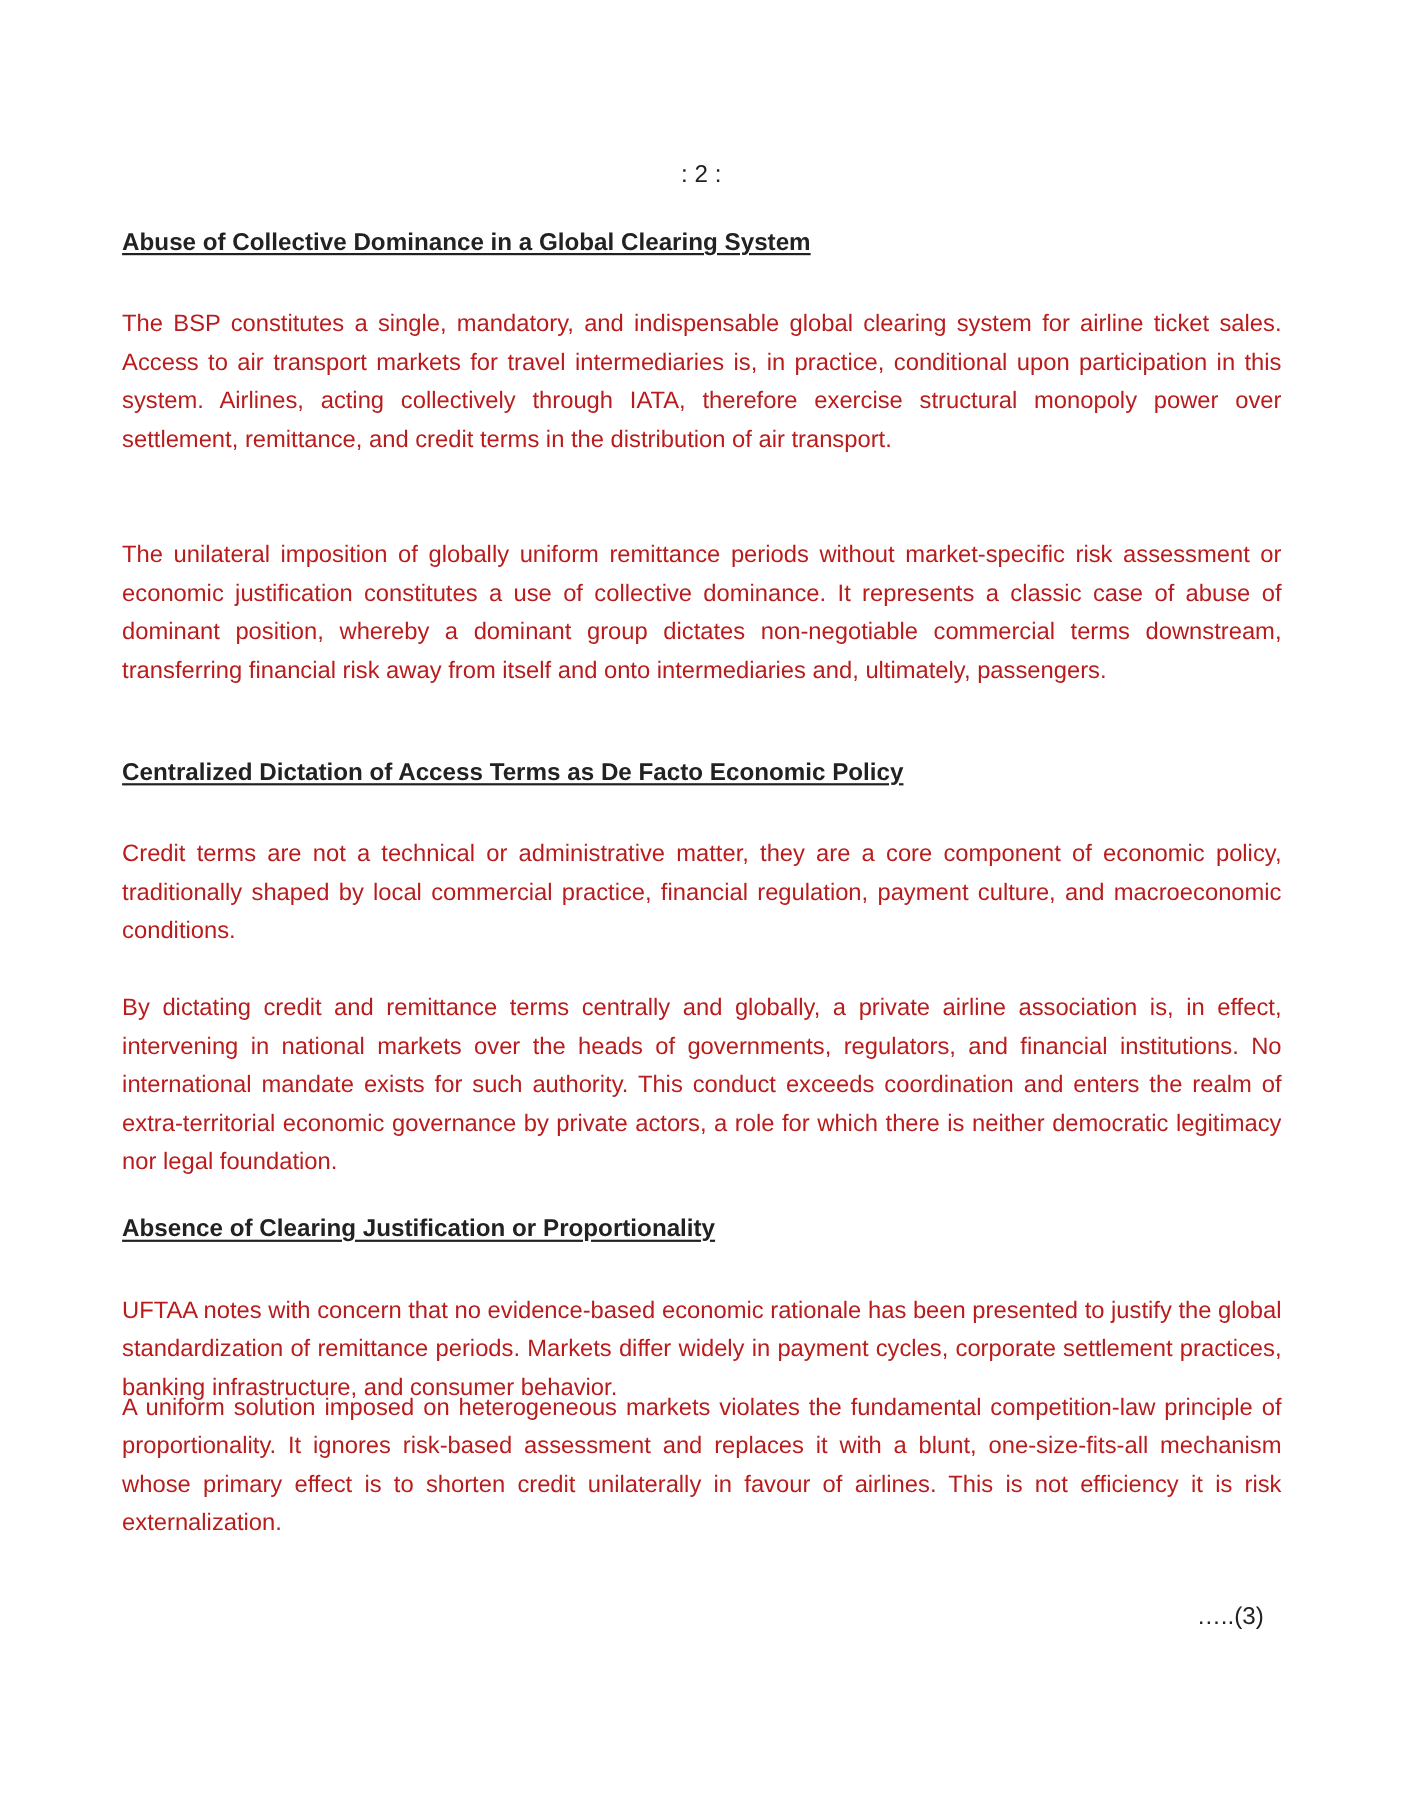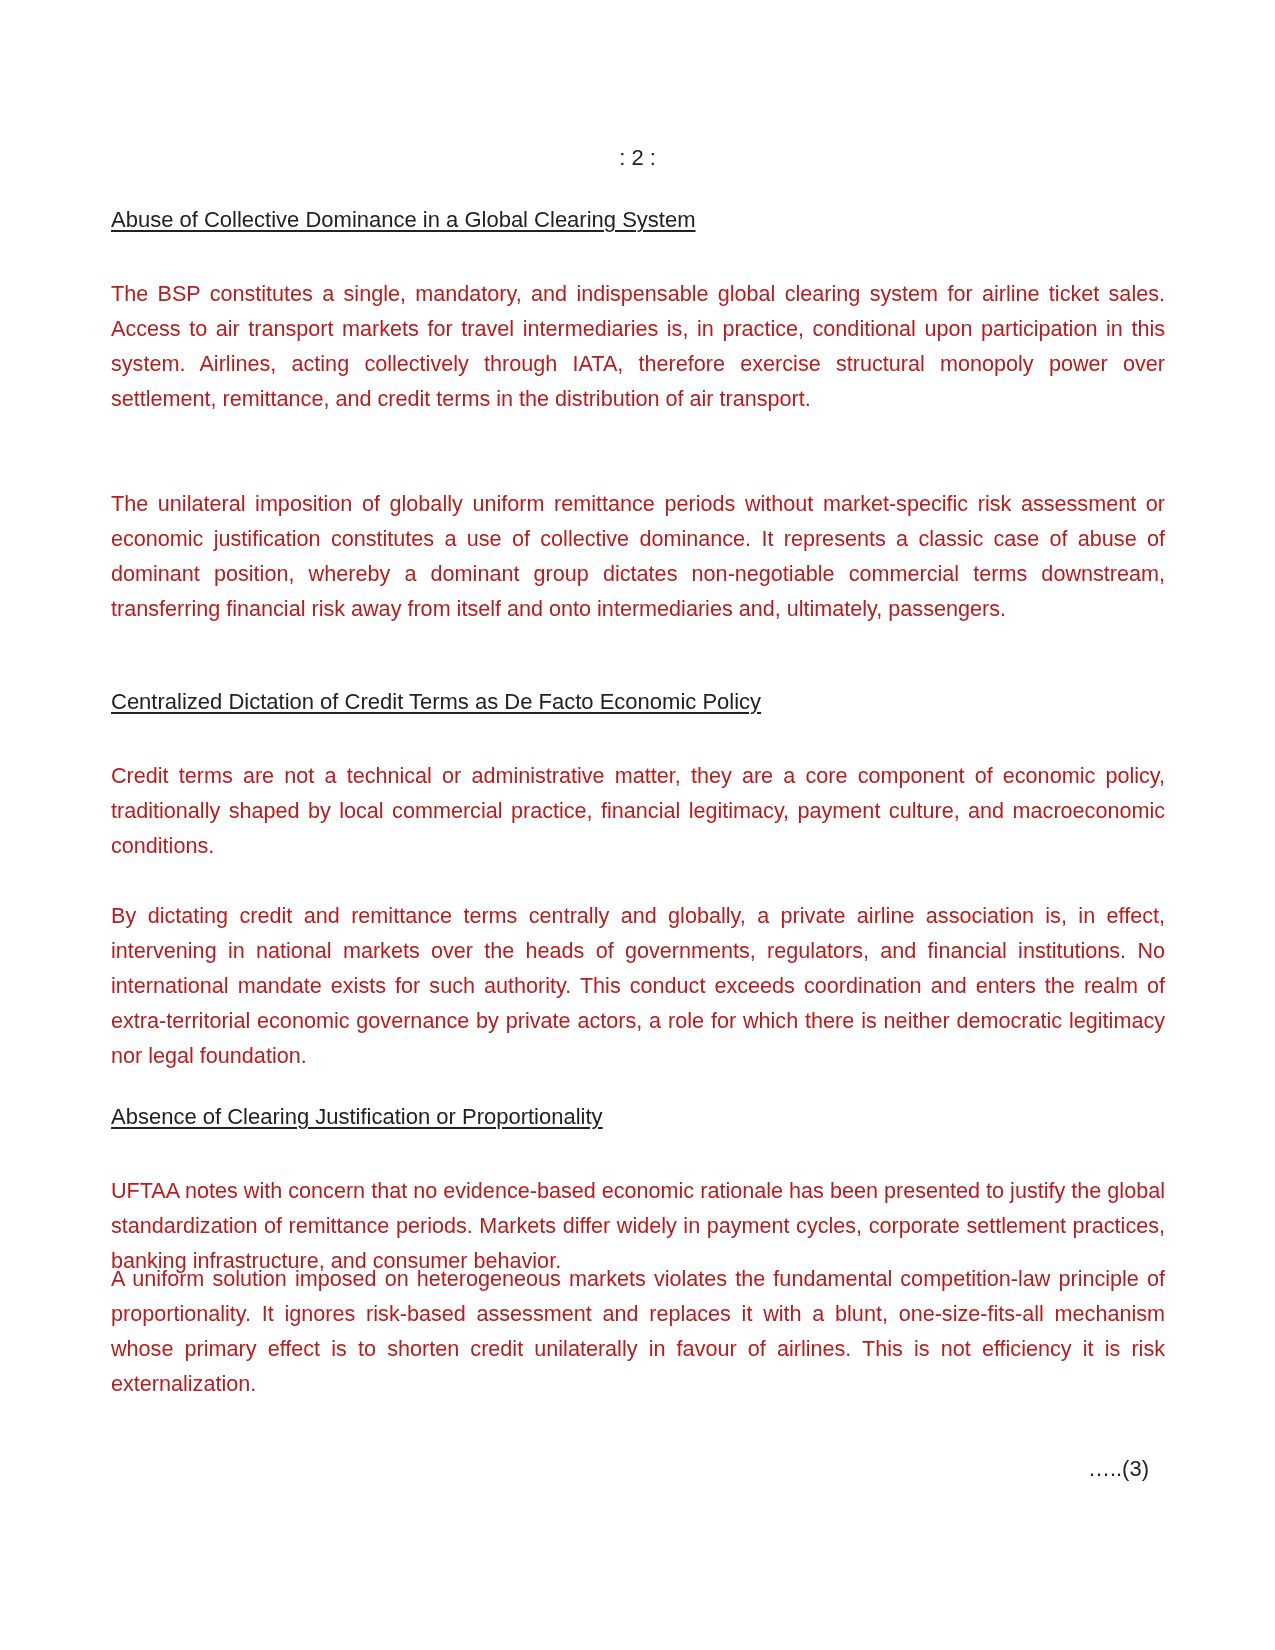--- a/index.html
+++ b/index.html
@@ -28,21 +28,21 @@
       top: 144px;
       text-align: center;
       font-size: 22px;
       line-height: 28px;
       color: #222;
     }
     .heading {
       position: absolute;
       left: 0;
       font-size: 22px;
-      font-weight: normal;
+      font-weight: bold;
       line-height: 28px;
       text-decoration: underline;
       text-decoration-thickness: 2px;
       text-underline-offset: 3px;
       white-space: nowrap;
       color: #222;
     }
     .para {
       position: absolute;
       left: 0;
@@ -68,23 +68,23 @@
 <div class="page-number">: 2 :</div>
 
 <div class="page">
 
   <div class="heading" style="top:206px;">Abuse of Collective Dominance in a Global Clearing System</div>
 
   <div class="para" style="top:276px;">The BSP constitutes a single, mandatory, and indispensable global clearing system for airline ticket sales. Access to air transport markets for travel intermediaries is, in practice, conditional upon participation in this system. Airlines, acting collectively through IATA, therefore exercise structural monopoly power over settlement, remittance, and credit terms in the distribution of air transport.</div>
 
   <div class="para" style="top:486px;">The unilateral imposition of globally uniform remittance periods without market-specific risk assessment or economic justification constitutes a use of collective dominance. It represents a classic case of abuse of dominant position, whereby a dominant group dictates non-negotiable commercial terms downstream, transferring financial risk away from itself and onto intermediaries and, ultimately, passengers.</div>
 
-  <div class="heading" style="top:688px;">Centralized Dictation of Credit Terms as De Facto Economic Policy</div>
+  <div class="heading" style="top:688px;">Centralized Dictation of Access Terms as De Facto Economic Policy</div>
 
-  <div class="para" style="top:758px;">Credit terms are not a technical or administrative matter, they are a core component of economic policy, traditionally shaped by local commercial practice, financial legitimacy, payment culture, and macroeconomic conditions.</div>
+  <div class="para" style="top:758px;">Credit terms are not a technical or administrative matter, they are a core component of economic policy, traditionally shaped by local commercial practice, financial regulation, payment culture, and macroeconomic conditions.</div>
 
   <div class="para" style="top:898px;">By dictating credit and remittance terms centrally and globally, a private airline association is, in effect, intervening in national markets over the heads of governments, regulators, and financial institutions. No international mandate exists for such authority. This conduct exceeds coordination and enters the realm of extra-territorial economic governance by private actors, a role for which there is neither democratic legitimacy nor legal foundation.</div>
 
   <div class="heading" style="top:1103px;">Absence of Clearing Justification or Proportionality</div>
 
   <div class="para" style="top:1173px;">UFTAA notes with concern that no evidence-based economic rationale has been presented to justify the global standardization of remittance periods. Markets differ widely in payment cycles, corporate settlement practices, banking infrastructure, and consumer behavior.</div>
 
   <div class="para" style="top:1261px;">A uniform solution imposed on heterogeneous markets violates the fundamental competition-law principle of proportionality. It ignores risk-based assessment and replaces it with a blunt, one-size-fits-all mechanism whose primary effect is to shorten credit unilaterally in favour of airlines. This is not efficiency it is risk externalization.</div>
 
 </div>

